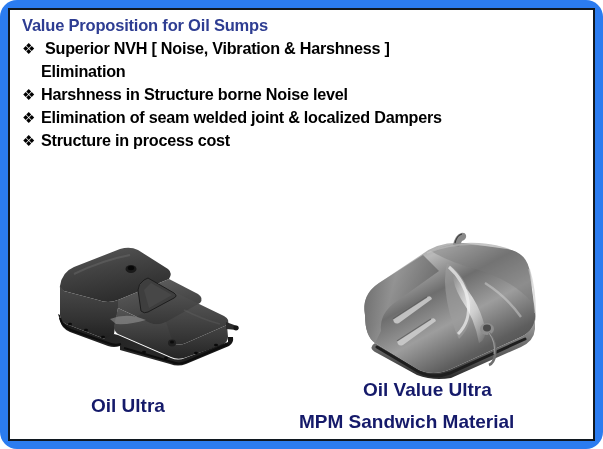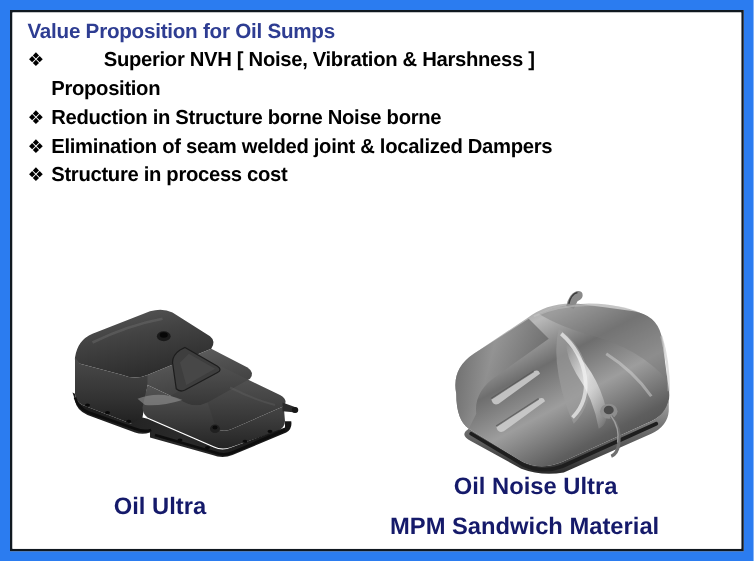--- a/index.html
+++ b/index.html
@@ -8,20 +8,21 @@
     background: #ffffff;
   }
   #slide {
     position: relative;
     width: 603px;
     height: 449px;
     background: #2b7cf0;      
     box-sizing: border-box;
     overflow: hidden;
     font-family: "Liberation Sans", sans-serif;
+    border-radius: 17px;
   }
   
   #inner-frame {
     position: absolute;
     left: 8px;
     top: 8px;
     right: 8px;
     bottom: 8px;
     border: 2px solid #101820;
     background: #ffffff;
@@ -68,21 +69,21 @@
   .bullet-text {
     flex: 1 1 auto;
     font-family: "Liberation Sans", sans-serif;
     font-weight: bold;
     font-size: 16.2px;
     line-height: 23px;
     letter-spacing: -0.25px;
     color: #000000;
     white-space: nowrap;
   }
-  .bullet-text.indent-lead { padding-left: 4px; margin-left: 38px; }
+  .bullet-text.indent-lead { padding-left: 4px; }
   .bullet-cont {
     padding-left: 19px;
     font-family: "Liberation Sans", sans-serif;
     font-weight: bold;
     font-size: 16.2px;
     line-height: 23px;
     letter-spacing: -0.25px;
     color: #000000;
   }
 
@@ -116,45 +117,45 @@
     left: 81px;
     top: 385px;
     font-size: 19px;
   }
   #caption-ultra-1 {
     left: 353px;
     top: 369px;
     font-size: 19px;
   }
   #caption-ultra-2 {
-    left: 302px;
+    left: 289px;
     top: 401px;
     font-size: 19px;
   }
 </style>
 </head>
 <body>
 
 <div id="slide">
   <div id="inner-frame">
     <div id="canvas">
 
       <div class="title">Value Proposition for Oil Sumps</div>
 
       <div class="bullets">
 
         <div class="bullet-row">
           <span class="bullet-mark">❖</span>
           <span class="bullet-text indent-lead">Superior NVH [ Noise, Vibration &amp; Harshness ]</span>
         </div>
-        <div class="bullet-cont">Proposition</div>
+        <div class="bullet-cont">Elimination</div>
 
         <div class="bullet-row">
           <span class="bullet-mark">❖</span>
-          <span class="bullet-text">Reduction in Structure borne Noise borne</span>
+          <span class="bullet-text">Harshness in Structure borne Noise level</span>
         </div>
 
         <div class="bullet-row">
           <span class="bullet-mark">❖</span>
           <span class="bullet-text">Elimination of seam welded joint &amp; localized Dampers</span>
         </div>
 
         <div class="bullet-row">
           <span class="bullet-mark">❖</span>
           <span class="bullet-text">Structure in process cost</span>
@@ -303,19 +304,19 @@
           <path d="M154 110 Q161 119 159 131" fill="none" stroke="#c0c0c0" stroke-width="1" opacity="0.6"></path>
 
           <path d="M194 46 Q200 66 200 90" fill="none" stroke="#bdbdbd" stroke-width="2" opacity="0.5"></path>
 
           <path d="M92 30 Q124 16 166 24" fill="none" stroke="#cacaca" stroke-width="1.6" opacity="0.45"></path>
         </svg>
       </div>
 
       <div class="caption" id="caption-oil-sump">Oil Ultra</div>
 
-      <div class="caption" id="caption-ultra-1">Oil Noise Ultra</div>
+      <div class="caption" id="caption-ultra-1">Oil Value Ultra</div>
 
       <div class="caption" id="caption-ultra-2">MPM Sandwich Material</div>
 
     </div>
   </div>
 </div>
 
 </body></html>

